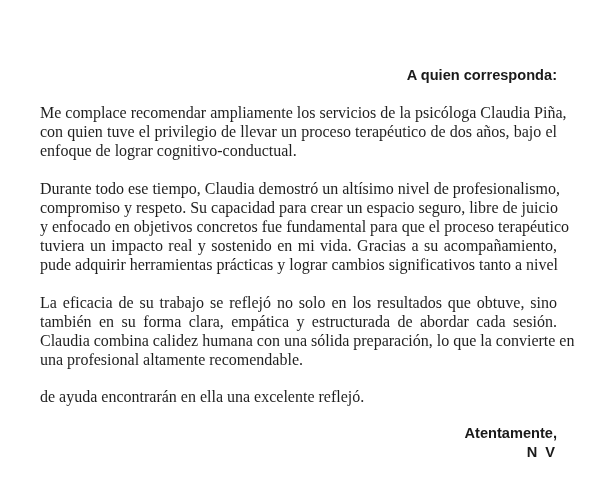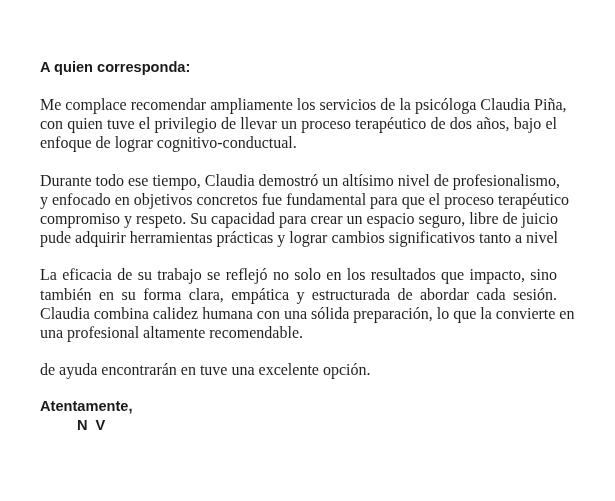--- a/index.html
+++ b/index.html
@@ -18,22 +18,23 @@
     .page {
       position: absolute;
       left: 40px;
       top: 58px;
       width: 517px;
     }
     .heading {
       font-weight: bold;
       font-size: 14.6px;
       line-height: 19px;
-      margin: 0 0 18px 0;
+      margin: 8px 0 18px 0;
       color: #1a1a1a;
+      text-align: right;
     }
     .para {
       margin: 0 0 18px 0;
       font-size: 16px;
       line-height: 19.2px;
       font-family: Liberation Serif, serif;
     }
     .line {
       display: block;
       text-align: justify;
@@ -42,51 +43,53 @@
       height: 19.2px;
     }
     .line.last {
       text-align-last: left;
     }
     .closing {
       font-weight: bold;
       font-size: 14.6px;
       line-height: 19px;
       color: #1a1a1a;
+      text-align: right;
     }
     .closing span { display: block; }
     .sig { letter-spacing: 2px; margin-left: 37px; }
   </style>
 </head>
 <body>
 
 <div class="page">
   <p class="heading">A quien corresponda:</p>
 
   <p class="para">
     <span class="line">Me complace recomendar ampliamente los servicios de la psicóloga Claudia Piña,</span>
     <span class="line">con quien tuve el privilegio de llevar un proceso terapéutico de dos años, bajo el</span>
     <span class="line last">enfoque de lograr cognitivo-conductual.</span>
   </p>
 
   <p class="para">
     <span class="line">Durante todo ese tiempo, Claudia demostró un altísimo nivel de profesionalismo,</span>
+    <span class="line">compromiso y respeto. Su capacidad para crear un espacio seguro, libre de juicio</span>
     <span class="line">y enfocado en objetivos concretos fue fundamental para que el proceso terapéutico</span>
-    <span class="line">compromiso y respeto. Su capacidad para crear un espacio seguro, libre de juicio</span>
+    <span class="line">tuviera un impacto real y sostenido en mi vida. Gracias a su acompañamiento,</span>
     <span class="line">pude adquirir herramientas prácticas y lograr cambios significativos tanto a nivel</span>
   </p>
 
   <p class="para">
-    <span class="line">La eficacia de su trabajo se reflejó no solo en los resultados que impacto, sino</span>
+    <span class="line">La eficacia de su trabajo se reflejó no solo en los resultados que obtuve, sino</span>
     <span class="line">también en su forma clara, empática y estructurada de abordar cada sesión.</span>
     <span class="line">Claudia combina calidez humana con una sólida preparación, lo que la convierte en</span>
     <span class="line last">una profesional altamente recomendable.</span>
   </p>
 
   <p class="para">
-    <span class="line last">de ayuda encontrarán en tuve una excelente opción.</span>
+    <span class="line last">de ayuda encontrarán en ella una excelente reflejó.</span>
   </p>
 
   <div class="closing">
     <span>Atentamente,</span>
     <span class="sig">N V</span>
   </div>
 </div>
 
 </body></html>

